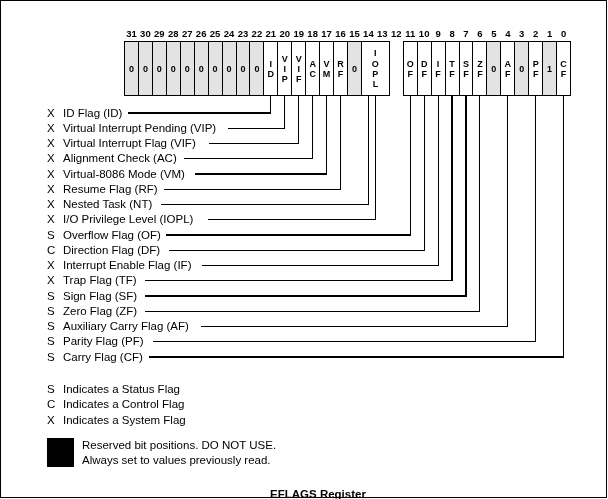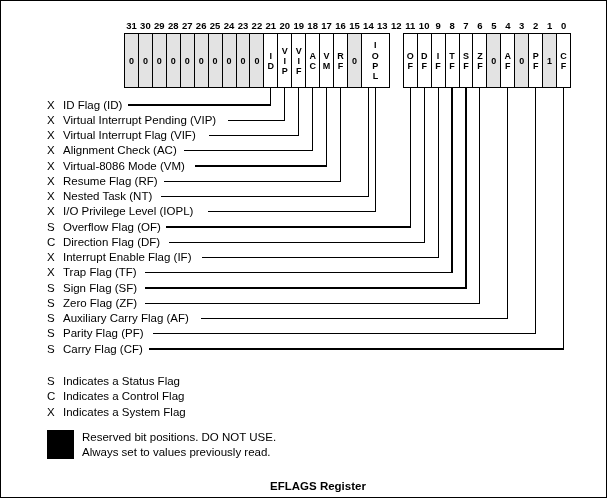--- a/index.html
+++ b/index.html
@@ -9,21 +9,21 @@
     font-family:"Liberation Sans", sans-serif;
     color:#000;
     position:relative;
     overflow:hidden;
   }
   #frame{
     position:absolute;left:0;top:0;width:607px;height:498px;
     border:1px solid #000;
     box-sizing:border-box;
   }
-  #stage{position:absolute;left:0;top:0;width:608px;height:434px;}
+  #stage{position:absolute;left:0;top:8px;width:608px;height:434px;}
   svg{display:block;}
   .bitnum{
     font-size:9.5px;
     font-family:"Liberation Sans", sans-serif;
     font-weight:bold;
     text-anchor:middle;
     fill:#000;
   }
   .cellchar{
     font-size:9px;

